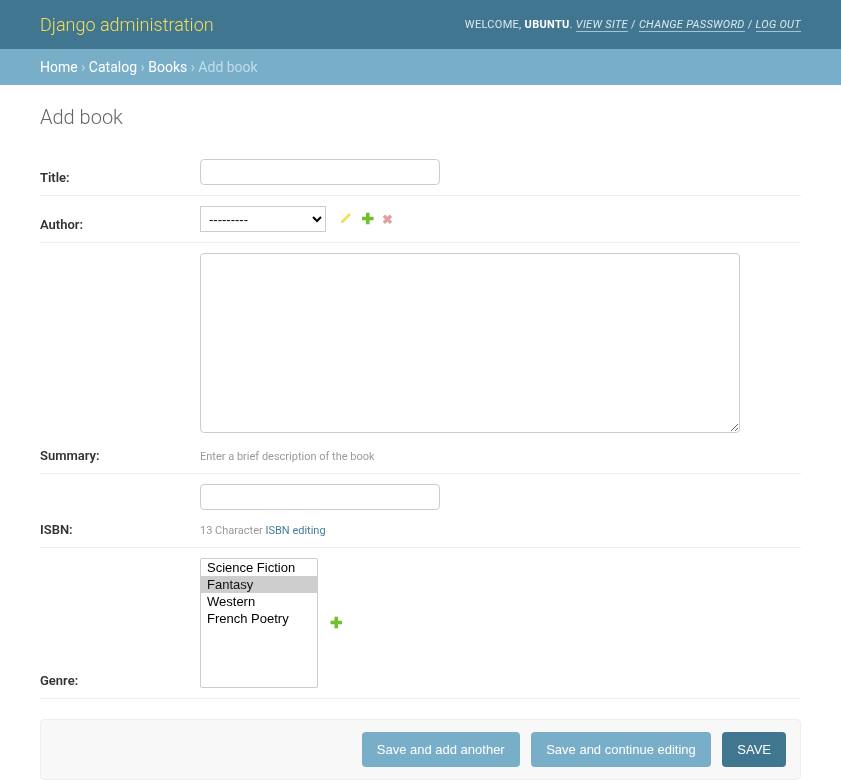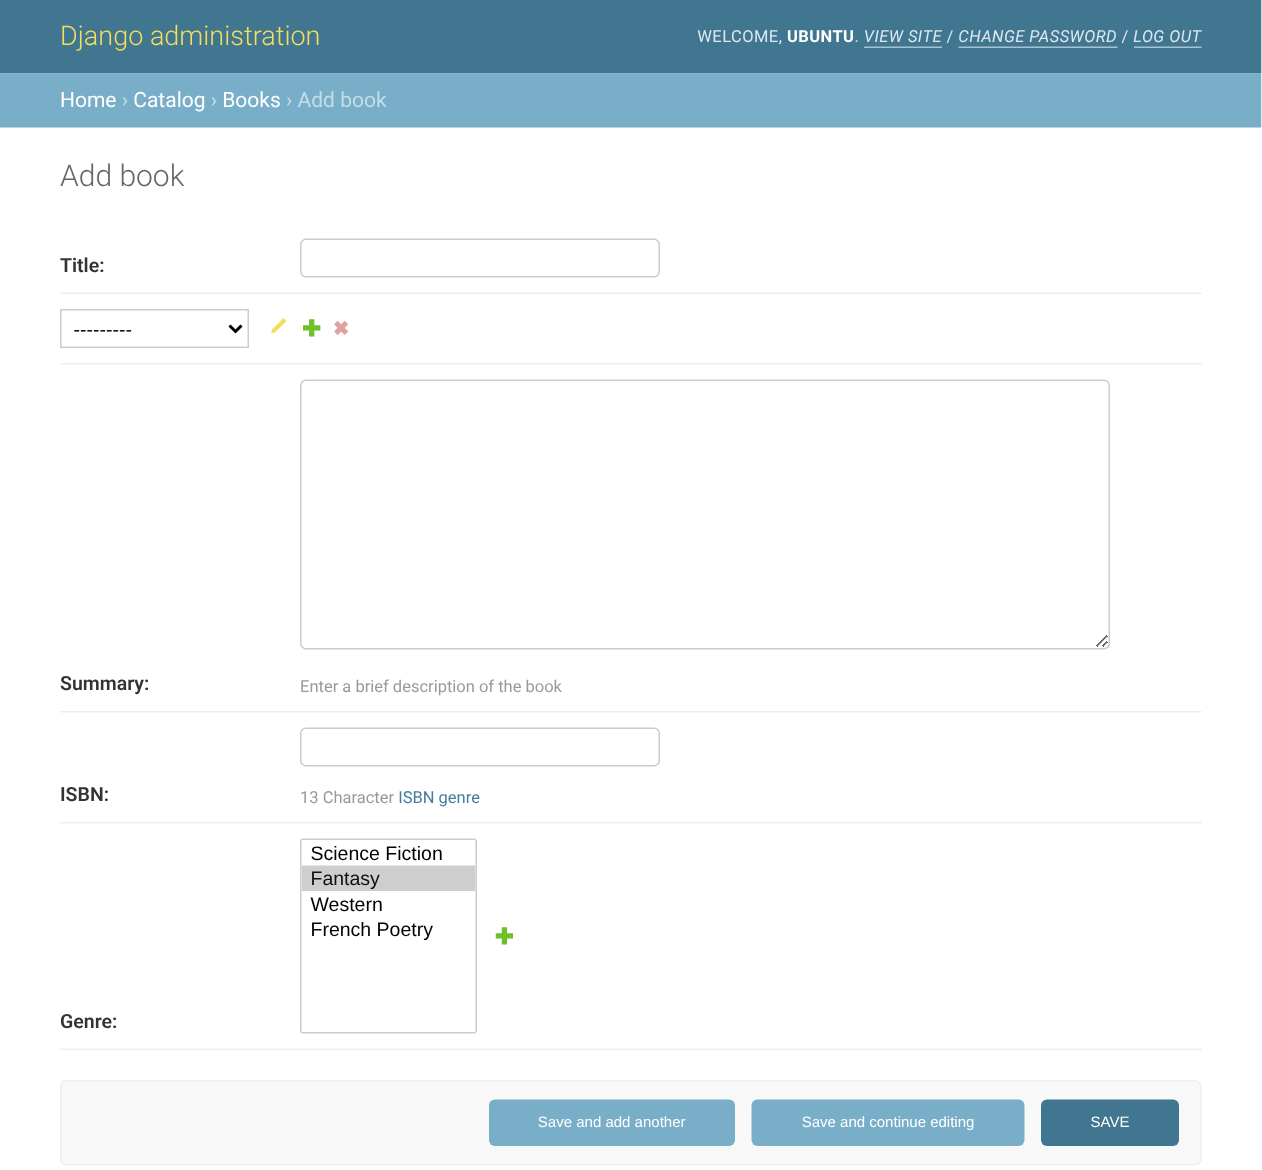--- a/index.html
+++ b/index.html
@@ -23,21 +23,21 @@
 .help { font-size: 11px; color: #999; margin-top: 14px; }
 .help a { color: #447e9b; text-decoration: none; }
 .related-widget { display: inline-flex; align-items: center; gap: 8px; margin-left: 10px; vertical-align: middle; }
 .icon-pencil svg path { fill: #f5dd5d; }
 .icon-plus { color: #70bf2b; font-weight: bold; font-size: 15px; cursor: pointer; }
 .icon-x { color: #e1a0a0; font-weight: bold; font-size: 13px; cursor: pointer; }
 .genre-wrap { display: flex; align-items: center; }
 .genre-select { width: 118px; height: 130px; border: 1px solid #ccc; font-size: 13px; background: #fff; overflow-y: scroll; }
 .genre-select option { padding: 1px 6px; }
 .submit-row { background: #f8f8f8; border: 1px solid #eee; border-radius: 4px; padding: 12px 14px; margin-top: 20px; text-align: right; }
-.submit-row input, .submit-row button { border: none; border-radius: 4px; padding: 10px 33px; font-size: 10px; cursor: pointer; margin-left: 8px; color: #fff; }
+.submit-row input, .submit-row button { border: none; border-radius: 4px; padding: 10px 15px; font-size: 13px; cursor: pointer; margin-left: 8px; color: #fff; }
 .default { background: #417690; text-align: center; }
 .btn-secondary { background: #79aec8; }
 </style>
 </head>
 <body>
 
 <div id="header">
   <div id="branding">Django administration</div>
   <div id="user-tools">
     <span>WELCOME, </span><strong>UBUNTU</strong>.
@@ -61,20 +61,21 @@
     <fieldset>
 
       <div class="form-row">
         <label>Title:</label>
         <div class="field-content">
           <input type="text" value="" style="">
         </div>
       </div>
 
       <div class="form-row">
+        <label>Author:</label>
         <div class="field-content">
           <select class="author-select">
             <option>---------</option>
           </select>
           <span class="related-widget">
             <span class="icon-pencil">
               <svg width="14" height="14" viewBox="0 0 14 14">
                   <path d="M2 10 L9 3 L11 5 L4 12 L2 12 Z M10 2 L12 4 L11 5 L9 3 Z"></path>
                 </svg>
             </span>
@@ -90,21 +91,21 @@
           <textarea style=""></textarea>
           <p class="help">Enter a brief description of the book</p>
         </div>
       </div>
 
       <div class="form-row">
         <label>ISBN:</label>
         <div class="field-content">
           <input type="text" value="" style="">
           <p class="help">
-            <span>13 Character </span><a>ISBN genre</a>
+            <span>13 Character </span><a>ISBN editing</a>
           </p>
         </div>
       </div>
 
       <div class="form-row">
         <label>Genre:</label>
         <div class="field-content">
           <div class="genre-wrap">
             <select multiple="" class="genre-select" id="genre-select">
                 <option>Science Fiction</option>

